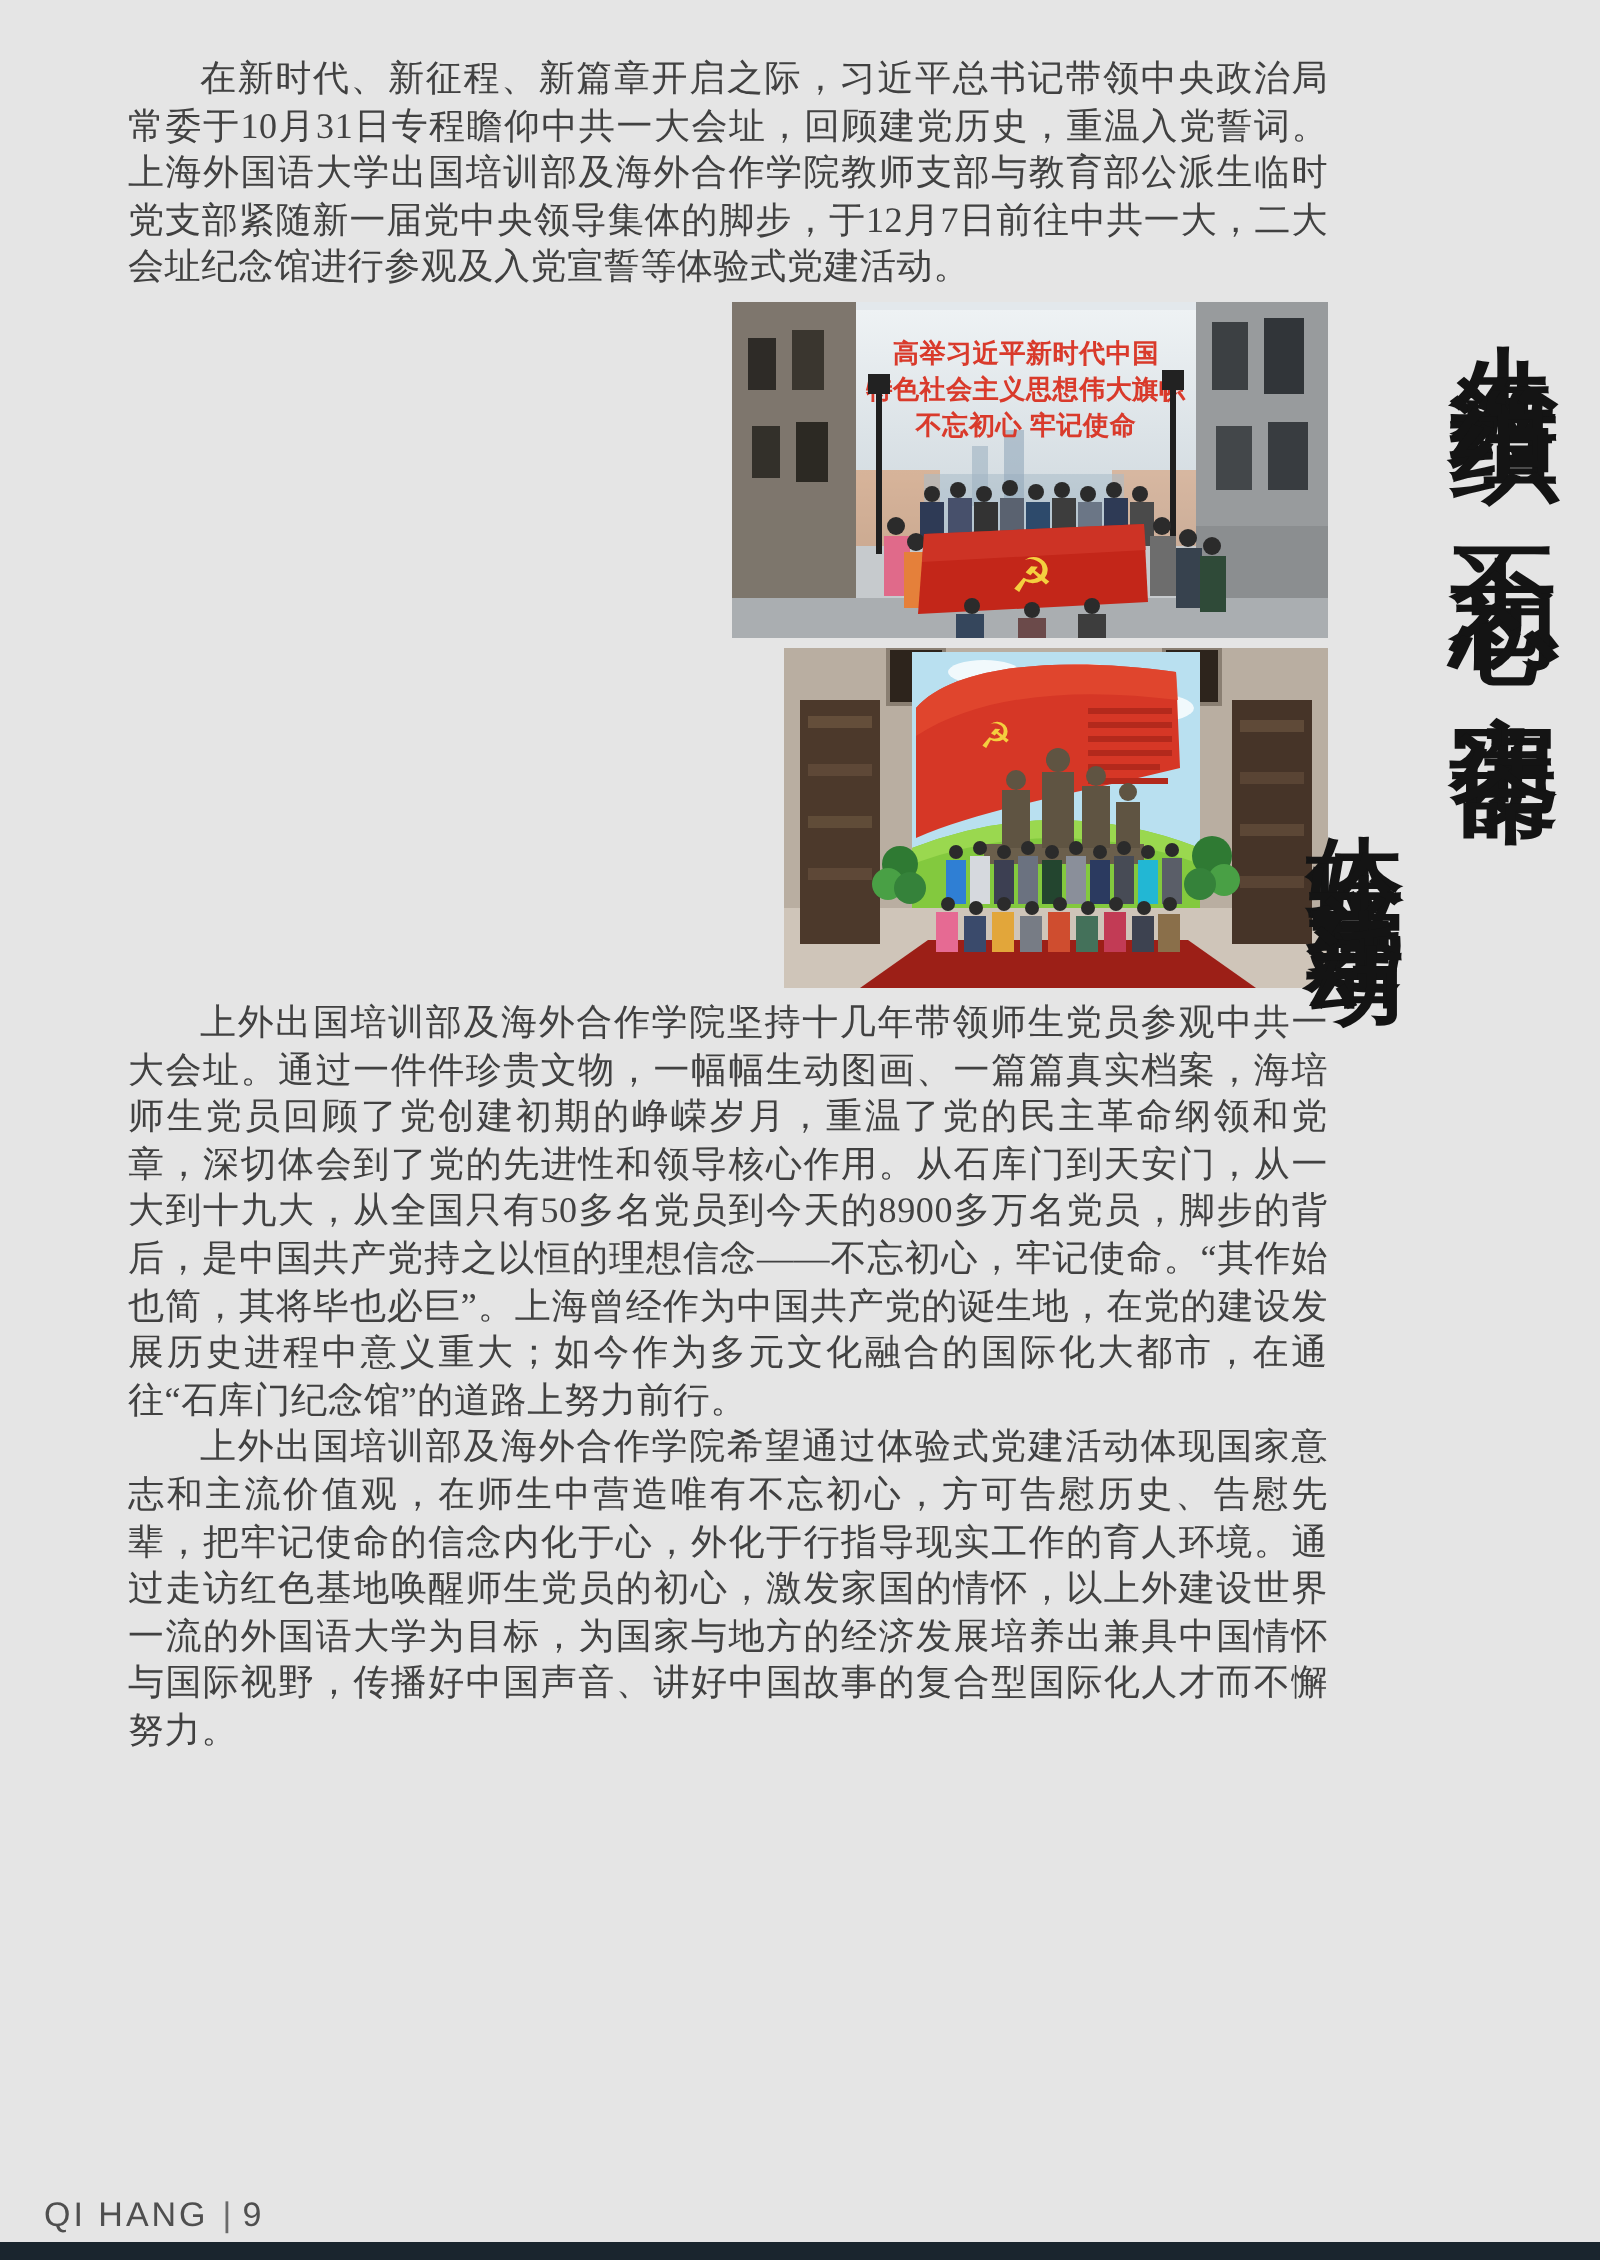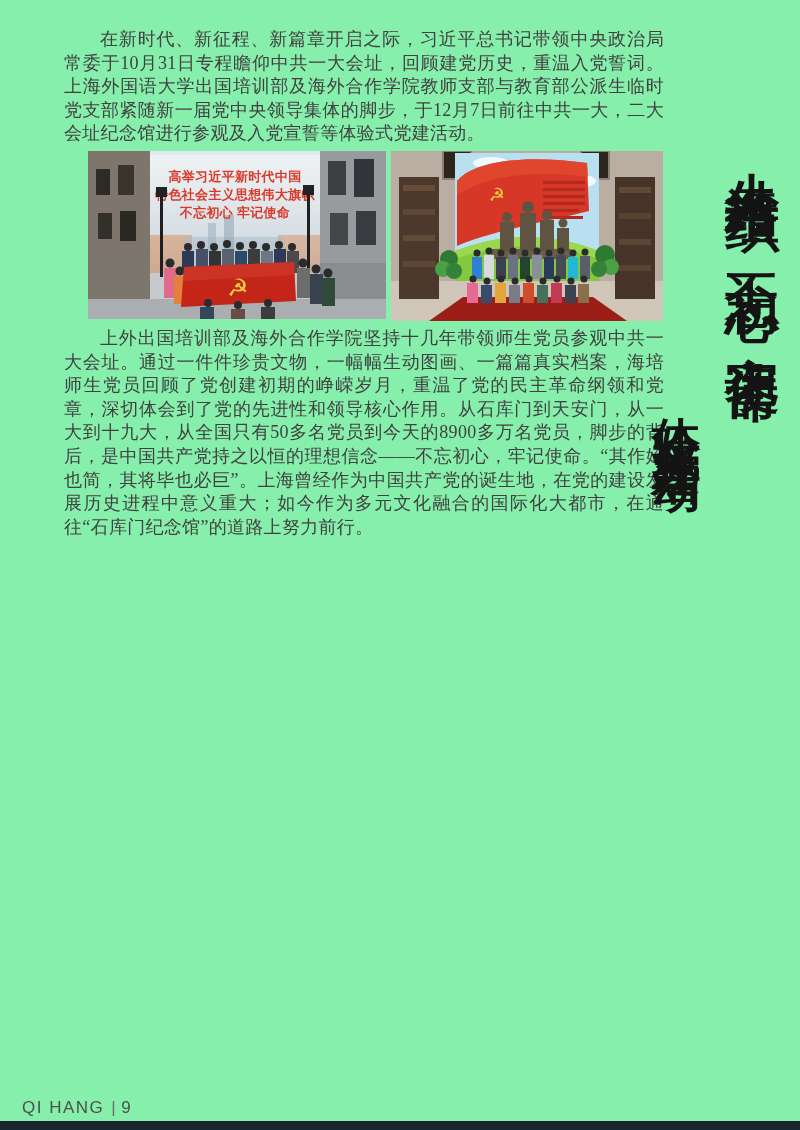--- a/index.html
+++ b/index.html
@@ -1,28 +1,29 @@
 <!DOCTYPE html>
 <html><head>
 <meta charset="utf-8">
 <style>
   html,body{margin:0;padding:0;background:#ffffff;}
   .page{
-    position:relative;width:800px;height:1130px;background:#86efac;overflow:hidden;
+    position:relative;width:800px;height:1130px;background:#e5e5e5;overflow:hidden;
     font-family:"Liberation Serif","DejaVu Serif",serif;
   }
   .content{
     position:absolute;left:64px;top:28px;width:600px;
     color:#414141;font-size:18px;line-height:23.6px;text-align:justify;
     letter-spacing:0.3px;
   }
   .content p{margin:0;text-indent:2em;}
   .photo-row{
-    display:flex;gap:5px;align-items:flex-start;
+    display:flex;gap:5px;align-items:flex-end;
     margin:5px 0 6px 24px;
+    flex-direction:column;
   }
   .photo{display:block;}
   .vt{
     position:absolute;
     writing-mode:vertical-rl;text-orientation:upright;
     font-family:"Liberation Sans","DejaVu Sans",sans-serif;
     font-weight:bold;color:#141414;white-space:nowrap;
   }
   .vt-outer{top:138px;right:12px;font-size:42px;letter-spacing:8px;
     transform:scaleX(1.28);transform-origin:top right;}
@@ -259,20 +260,21 @@
           <rect x="132" y="132" width="11" height="20" fill="#cf4d2f"></rect>
           <rect x="146" y="134" width="11" height="18" fill="#44715a"></rect>
           <rect x="160" y="132" width="11" height="20" fill="#c23b55"></rect>
           <rect x="174" y="134" width="11" height="18" fill="#3d4250"></rect>
           <rect x="187" y="133" width="11" height="19" fill="#8a6f4a"></rect>
         </g>
       </svg>
     </div>
 
     <p>上外出国培训部及海外合作学院坚持十几年带领师生党员参观中共一大会址。通过一件件珍贵文物，一幅幅生动图画、一篇篇真实档案，海培师生党员回顾了党创建初期的峥嵘岁月，重温了党的民主革命纲领和党章，深切体会到了党的先进性和领导核心作用。从石库门到天安门，从一大到十九大，从全国只有50多名党员到今天的8900多万名党员，脚步的背后，是中国共产党持之以恒的理想信念——不忘初心，牢记使命。“其作始也简，其将毕也必巨”。上海曾经作为中国共产党的诞生地，在党的建设发展历史进程中意义重大；如今作为多元文化融合的国际化大都市，在通往“石库门纪念馆”的道路上努力前行。</p>
+    <p>上外出国培训部及海外合作学院希望通过体验式党建活动体现国家意志和主流价值观，在师生中营造唯有不忘初心，方可告慰历史、告慰先辈，把牢记使命的信念内化于心，外化于行指导现实工作的育人环境。通过走访红色基地唤醒师生党员的初心，激发家国的情怀，以上外建设世界一流的外国语大学为目标，为国家与地方的经济发展培养出兼具中国情怀与国际视野，传播好中国声音、讲好中国故事的复合型国际化人才而不懈努力。</p>
   </div>
 
   <div class="vt vt-outer">上外海培组织“不忘初心、牢记使命”</div>
   <div class="vt vt-inner">体验式党建活动</div>
 
   <div class="footer">
     <span>QI HANG</span><span class="divider">|</span><span>9</span>
   </div>
 
   <div class="bottom-bar"></div>

